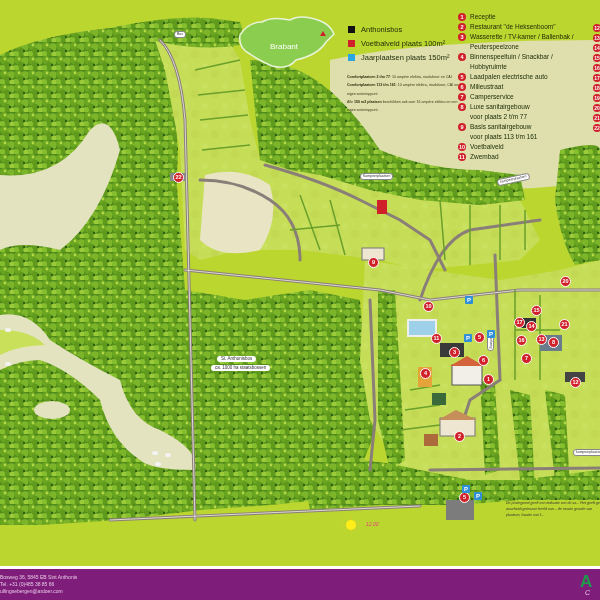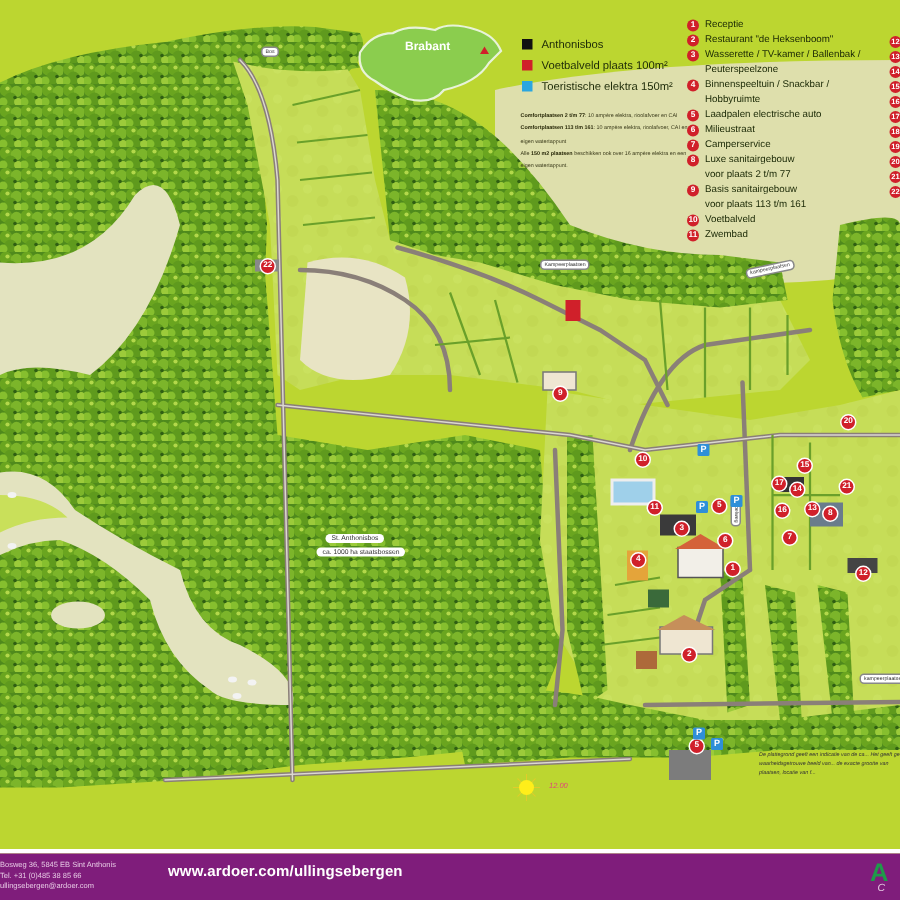--- a/index.html
+++ b/index.html
@@ -5,21 +5,21 @@
   html,body{margin:0;padding:0;}
   body{width:600px;height:600px;overflow:hidden;position:relative;background:#bcd630;font-family:"Liberation Sans",sans-serif;}
   .map{position:absolute;left:0;top:0;width:600px;height:566px;background:#bfd92e;overflow:hidden;}
   .map svg{position:absolute;left:0;top:0;}
   .sep{position:absolute;left:0;top:566px;width:600px;height:3px;background:#ffffff;}
   .footer{position:absolute;left:0;top:569px;width:600px;height:31px;background:#7f1d7b;}
   .footer .addr{position:absolute;left:0;top:5px;font-size:5px;line-height:7px;color:#e6c8e4;}
   .footer .url{position:absolute;left:112px;top:7px;font-size:10px;font-weight:bold;color:#ffffff;letter-spacing:0.1px;}
   .footer .logo{position:absolute;left:580px;top:3px;font-size:17px;font-weight:bold;color:#1f9a4a;}
   .footer .logo-sub{position:absolute;left:585px;top:20px;font-size:7px;font-style:italic;color:#e6c8e4;}
-  .brabant-label{position:absolute;left:270px;top:26px;font-size:8px;font-weight:bold;color:#ffffff;}
+  .brabant-label{position:absolute;left:270px;top:42px;font-size:8px;font-weight:normal;color:#ffffff;}
   .legend-types{position:absolute;left:348px;top:22px;}
   .legend-types .row{display:flex;align-items:center;height:14px;font-size:7.5px;color:#1d2a08;}
   .legend-types .sw{width:7px;height:7px;margin-right:6px;}
   .notes{position:absolute;left:347px;top:73px;width:118px;font-size:3.6px;line-height:8.3px;color:#3a3a1a;}
   .notes b{font-weight:bold;color:#2a2a0a;}
   .facilities{position:absolute;left:458px;top:12px;width:145px;}
   .facilities .f{display:flex;align-items:flex-start;font-size:6.5px;line-height:10px;color:#1a2805;}
   .facilities .n{display:inline-block;width:8px;height:8px;border-radius:50%;background:#d0202a;color:#fff;font-size:5.5px;font-weight:bold;text-align:center;line-height:8px;margin:1px 4px 0 0;flex-shrink:0;}
   .facilities .cont{padding-left:12px;}
   .facilities-right{position:absolute;left:593px;top:24px;}
@@ -158,21 +158,21 @@
     <div class="row">
       <span class="sw" style="background:#111111"></span>
       <span>Anthonisbos</span>
     </div>
     <div class="row">
       <span class="sw" style="background:#d0202a"></span>
       <span>Voetbalveld plaats 100m²</span>
     </div>
     <div class="row">
       <span class="sw" style="background:#2aa6e0"></span>
-      <span>Toeristische elektra 150m²</span>
+      <span>Jaarplaatsen plaats 150m²</span>
     </div>
   </div>
 
   <div class="notes">
     <div><b>Comfortplaatsen 2 t/m 77</b><span>: 10 ampère elektra, rioolafvoer en CAI</span></div>
     <div><b>Comfortplaatsen 113 t/m 161</b><span>: 10 ampère elektra, rioolafvoer, CAI en eigen watertappunt</span></div>
     <div><span>Alle </span><b>150 m2 plaatsen</b><span> beschikken ook over 16 ampère elektra en een eigen watertappunt.</span></div>
   </div>
 
   <div class="facilities">
@@ -289,16 +289,15 @@
 </div>
 
 <div class="sep"></div>
 
 <div class="footer">
   <div class="addr">
     <div>Bosweg 36, 5845 EB  Sint Anthonis</div>
     <div>Tel. +31 (0)485 38 85 66</div>
     <div>ullingsebergen@ardoer.com</div>
   </div>
-  <div class="url">www.ardoer.com/ullingsebergen</div>
   <div class="logo">A</div>
   <div class="logo-sub">C</div>
 </div>
 
 </body></html>

